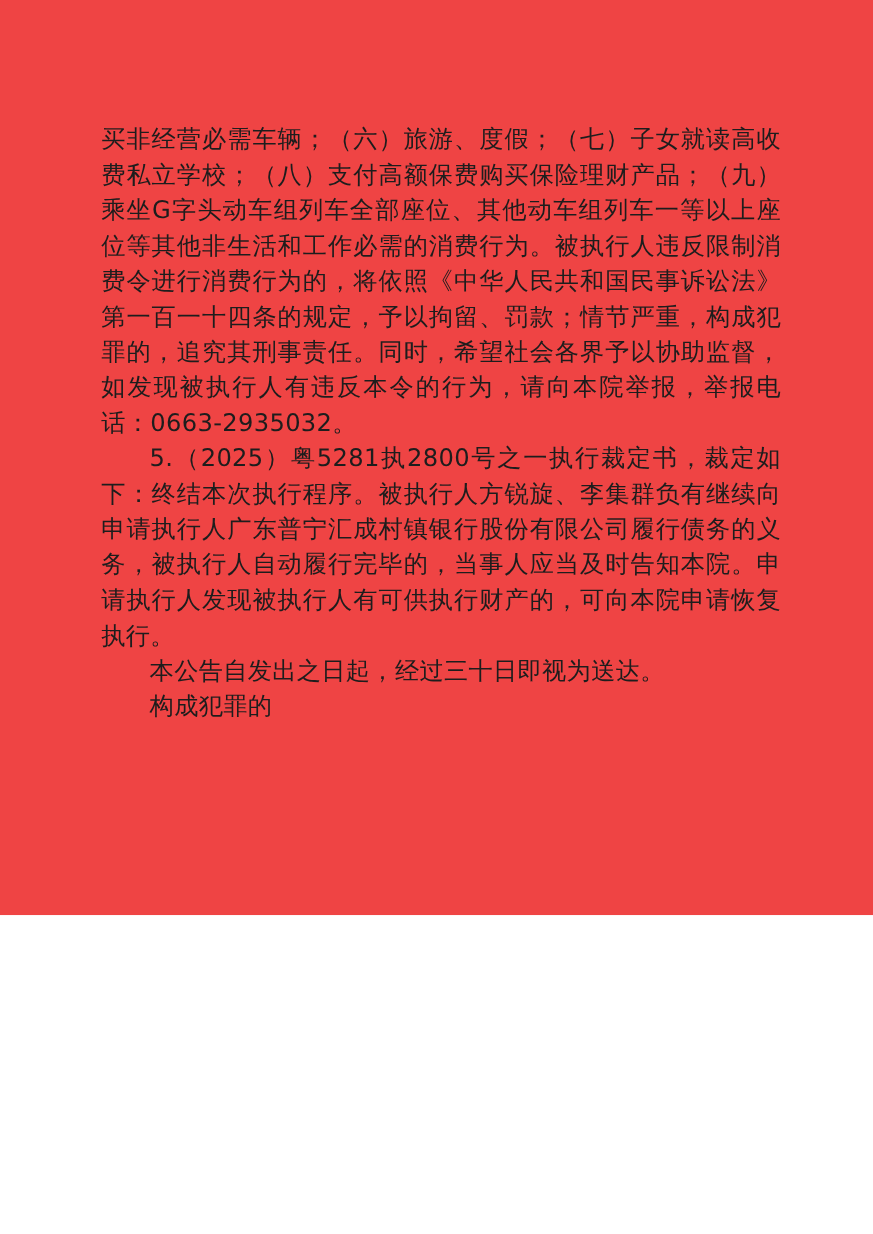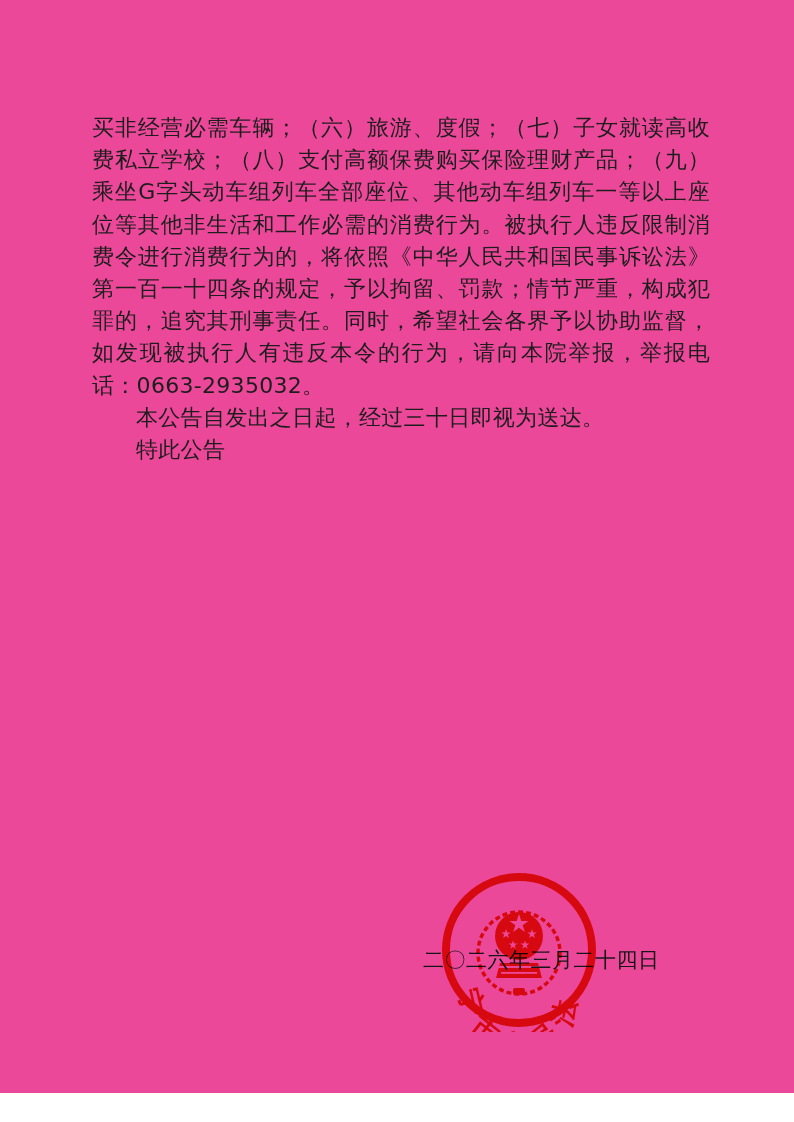--- a/index.html
+++ b/index.html
@@ -4,22 +4,22 @@
 <style>
   html, body {
     margin: 0;
     padding: 0;
     background: #ffffff;
     font-family: "DejaVu Sans", sans-serif;
   }
   .page {
     position: relative;
     width: 794px;
-    height: 1093px;
-    background: #ec4899;
+    height: 832px;
+    background: #ef4444;
     overflow: hidden;
   }
   .text-block {
     position: absolute;
     left: 92px;
     top: 112px;
     width: 618px;
     color: #1d1d1d;
     font-size: 22px;
     line-height: 32.2px;
@@ -56,22 +56,23 @@
     opacity: 0.95;
   }
 </style>
 </head>
 <body>
 
 <div class="page">
 
   <div class="text-block">
     <p class="continuation">买非经营必需车辆；（六）旅游、度假；（七）子女就读高收费私立学校；（八）支付高额保费购买保险理财产品；（九）乘坐G字头动车组列车全部座位、其他动车组列车一等以上座位等其他非生活和工作必需的消费行为。被执行人违反限制消费令进行消费行为的，将依照《中华人民共和国民事诉讼法》第一百一十四条的规定，予以拘留、罚款；情节严重，构成犯罪的，追究其刑事责任。同时，希望社会各界予以协助监督，如发现被执行人有违反本令的行为，请向本院举报，举报电话：0663-2935032。</p>
+    <p>5.（2025）粤5281执2800号之一执行裁定书，裁定如下：终结本次执行程序。被执行人方锐旋、李集群负有继续向申请执行人广东普宁汇成村镇银行股份有限公司履行债务的义务，被执行人自动履行完毕的，当事人应当及时告知本院。申请执行人发现被执行人有可供执行财产的，可向本院申请恢复执行。</p>
     <p>本公告自发出之日起，经过三十日即视为送达。</p>
-    <p>特此公告</p>
+    <p>构成犯罪的</p>
   </div>
 
   <div class="date-line">二〇二六年三月二十四日</div>
 
   <svg class="seal" viewBox="0 0 162 166" xmlns="http://www.w3.org/2000/svg" aria-hidden="true">
     <defs>
       <polygon id="star" points="0,-1 0.225,-0.309 0.951,-0.309 0.363,0.118 0.588,0.809 0,0.382 -0.588,0.809 -0.363,0.118 -0.951,-0.309 -0.225,-0.309"></polygon>
       <path id="arcpath" d="M 28.9 107.2 A 57 57 0 1 0 133.1 107.2" fill="none"></path>
     </defs>
 

